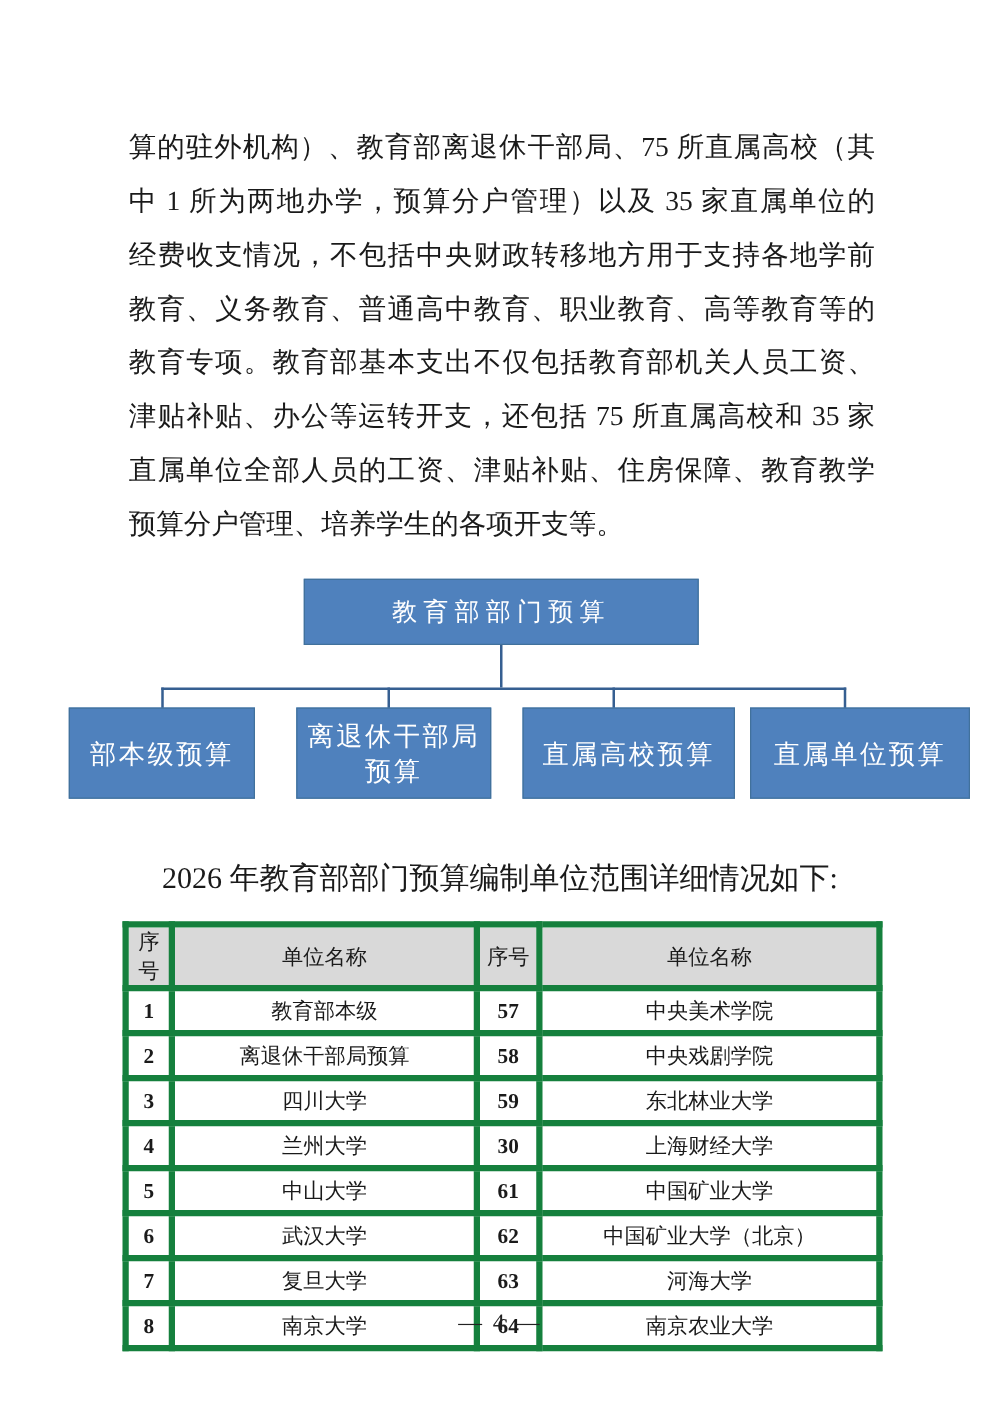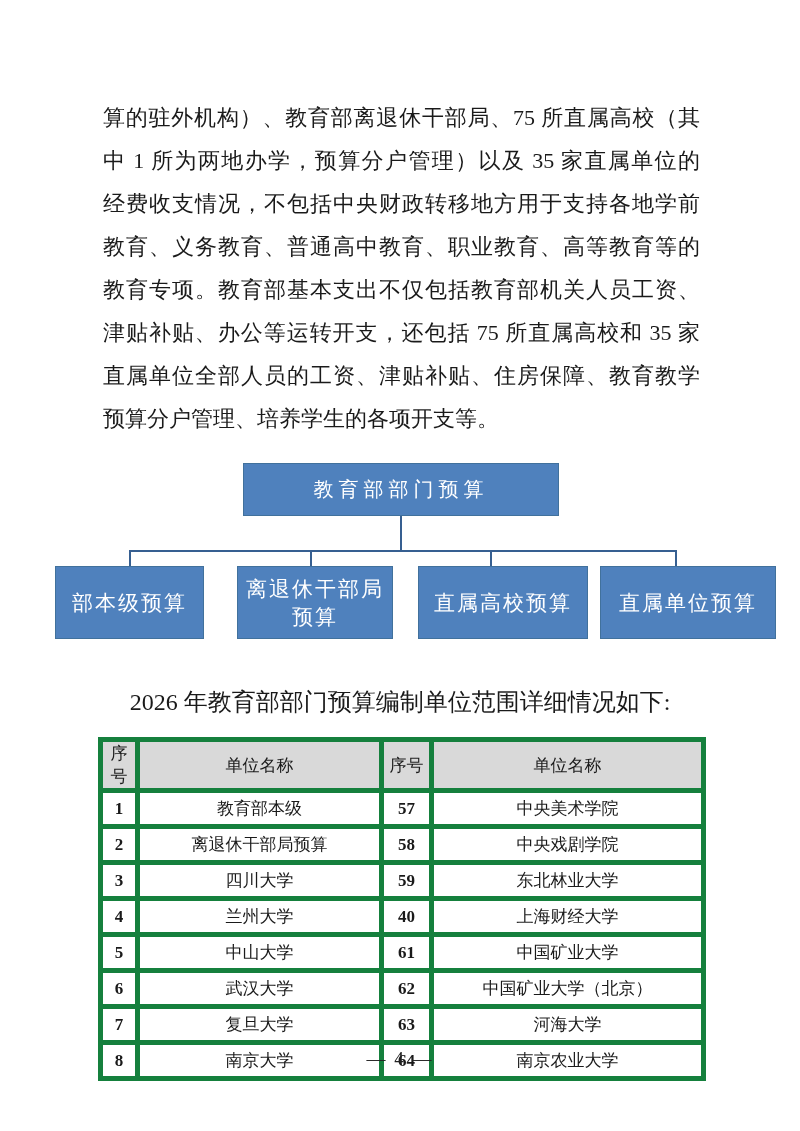--- a/index.html
+++ b/index.html
@@ -196,21 +196,21 @@
         </tr>
         <tr>
           <td class="num">3</td>
           <td class="name">四川大学</td>
           <td class="num">59</td>
           <td class="name">东北林业大学</td>
         </tr>
         <tr>
           <td class="num">4</td>
           <td class="name">兰州大学</td>
-          <td class="num">40</td>
+          <td class="num">30</td>
           <td class="name">上海财经大学</td>
         </tr>
         <tr>
           <td class="num">5</td>
           <td class="name">中山大学</td>
           <td class="num">61</td>
           <td class="name">中国矿业大学</td>
         </tr>
         <tr>
           <td class="num">6</td>

